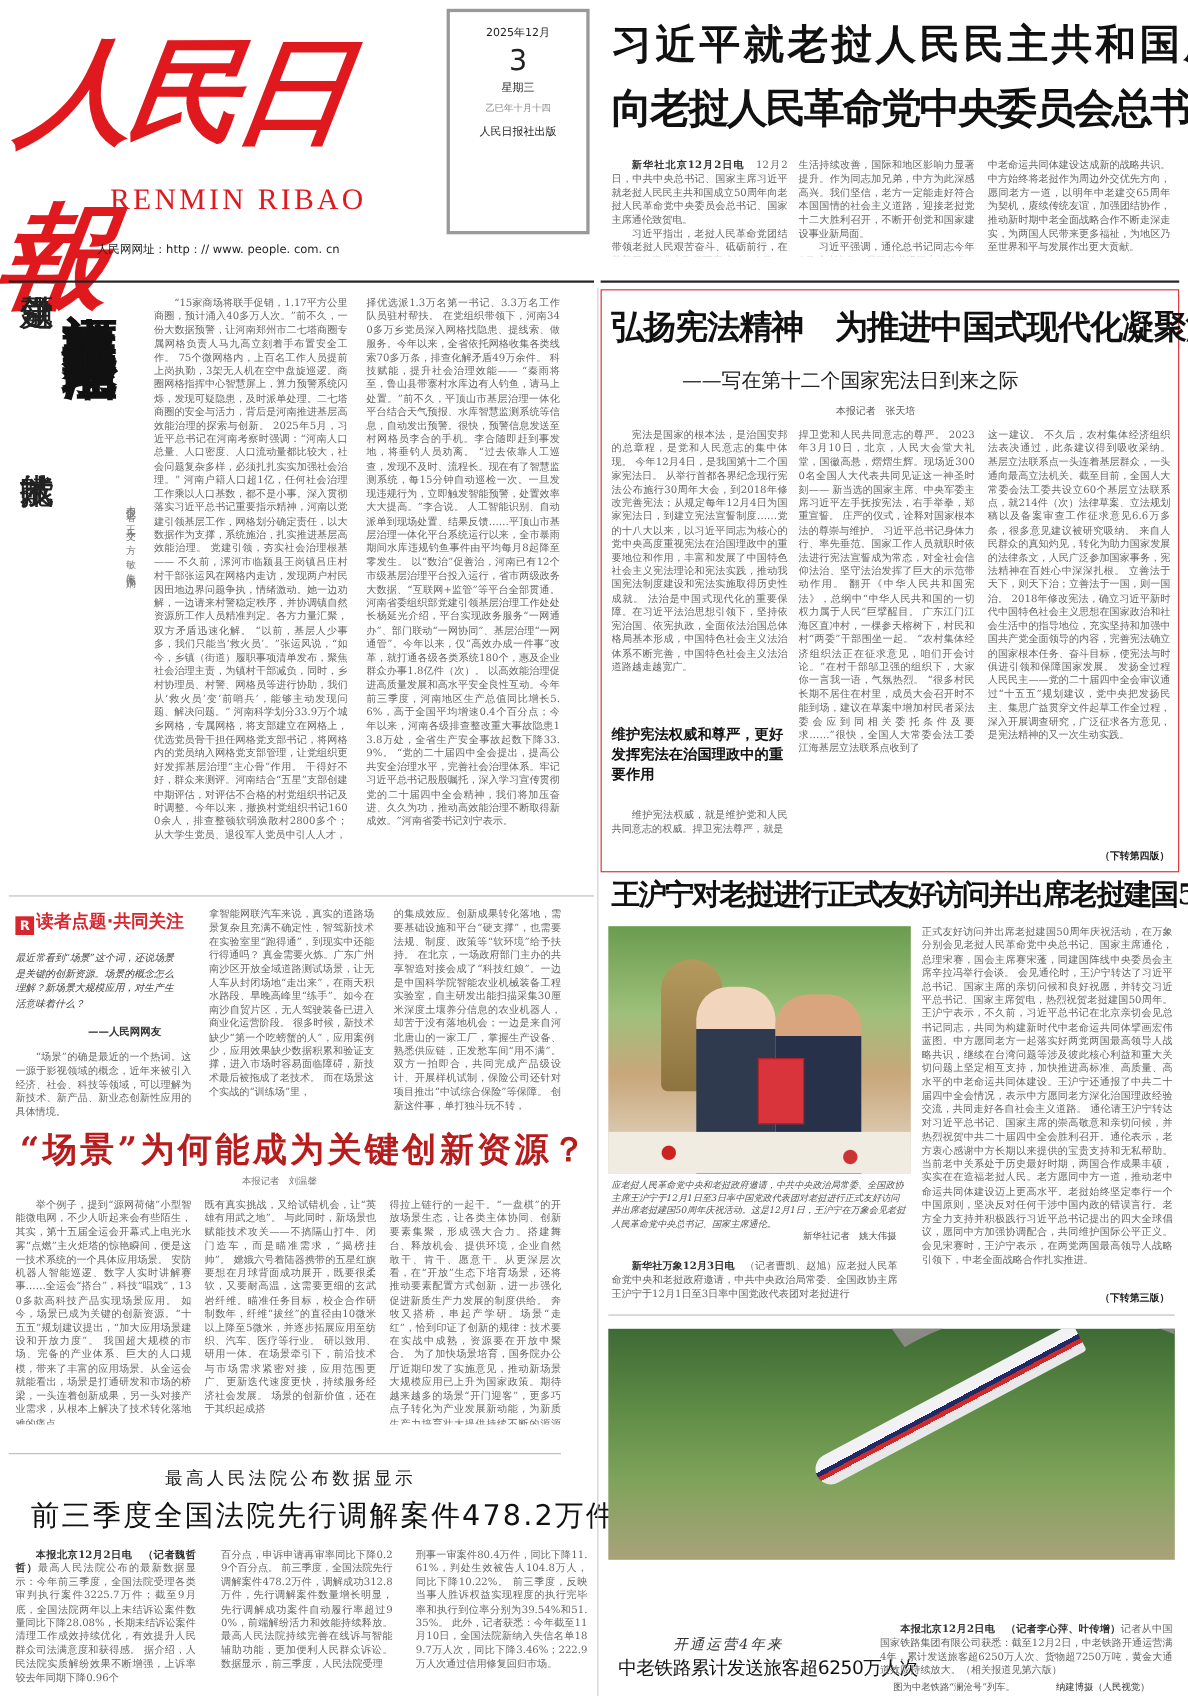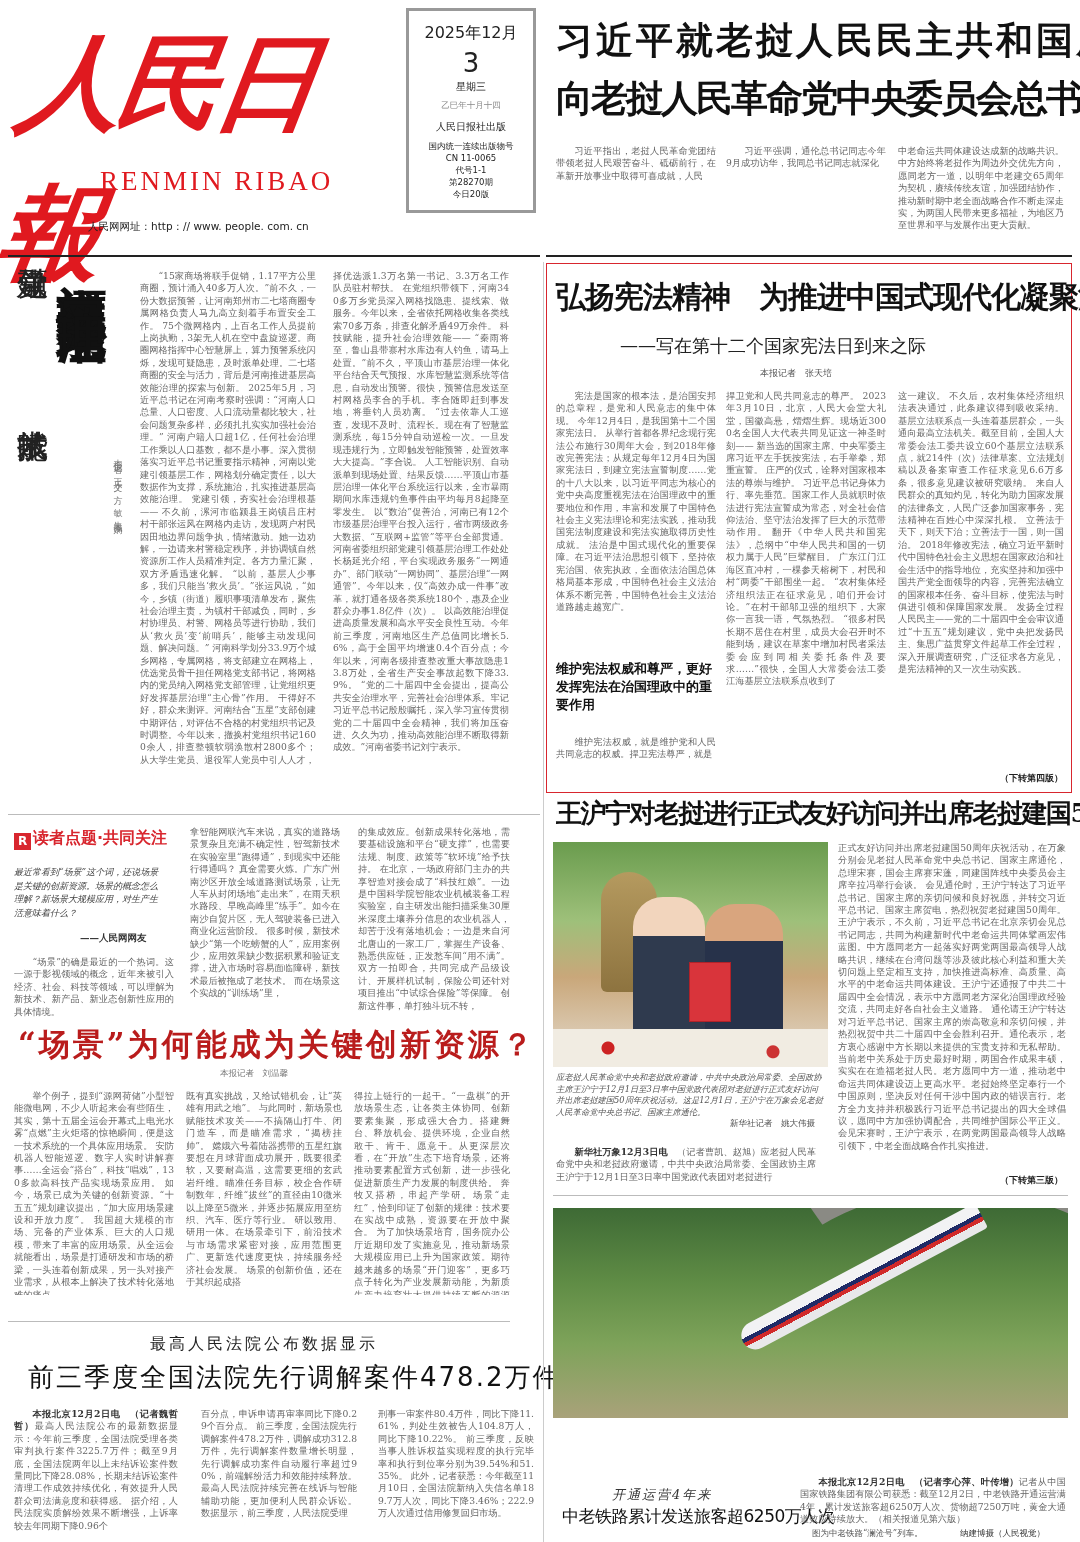--- a/index.html
+++ b/index.html
@@ -9,21 +9,21 @@
 
   
   .logo { left: 18px; top: 8px; width: 370px; height: 180px; color: #e0191f;
           font-family: "DejaVu Serif", serif; font-weight: bold; font-style: italic;
           font-size: 104px; letter-spacing: -6px; line-height: 150px; transform: skewX(-8deg); }
   .logo-roman { left: 100px; top: 166px; font-size: 27px; color: #e0191f; letter-spacing: 3px;
                 font-family: "Liberation Serif", serif; }
   .site-url { left: 88px; top: 220px; font-size: 10.5px; color: #222; font-family: "DejaVu Sans", sans-serif; }
   .datebox { left: 406px; top: 8px; width: 130px; height: 205px; border: 3px solid #999; text-align: center;
              font-family: "DejaVu Sans", sans-serif; color: #222; padding-top: 12px; }
-  .datebox .ym { font-size: 16px; }
+  .datebox .ym { font-size: 10px; }
   .datebox .day { font-size: 26px; margin: 4px 0 2px; }
   .datebox .wk { font-size: 10px; }
   .datebox .lunar { font-size: 8.5px; color: #888; margin-top: 6px; }
   .datebox .pub { font-size: 10px; margin-top: 8px; font-family: "DejaVu Serif", serif; }
   .datebox .sm { font-size: 8.5px; margin-top: 6px; line-height: 12px; }
 
   .rule-thick { height: 2px; background: #222; }
   .rule-thin { height: 1px; background: #bbb; }
 
   
@@ -99,36 +99,31 @@
 <div class="abs logo">人民日報</div>
 <div class="abs logo-roman">RENMIN RIBAO</div>
 <div class="abs site-url">人民网网址：http：// www. people. com. cn</div>
 
 <div class="abs datebox">
   <div class="ym">2025年12月</div>
   <div class="day">3</div>
   <div class="wk">星期三</div>
   <div class="lunar">乙巳年十月十四</div>
   <div class="pub">人民日报社出版</div>
-  <div class="sm">
-    <div>国内统一连续出版物号</div>
-    <div>CN 11-0065</div>
-    <div>代号1-1</div>
-    <div>第28270期</div>
-    <div>今日20版</div>
-  </div>
 </div>
 
 <div class="abs hl hl-xi1">习近平就老挝人民民主共和国成立50周年</div>
 <div class="abs hl hl-xi2">向老挝人民革命党中央委员会总书记、国家主席通伦致贺电</div>
 
 <div class="abs txt" style="left:556px;top:145px;width:160px;height:88px;">
+  <p><b>新华社北京12月2日电</b>　<span>12月2日，中共中央总书记、国家主席习近平就老挝人民民主共和国成立50周年向老挝人民革命党中央委员会总书记、国家主席通伦致贺电。</span></p>
   <p>习近平指出，老挝人民革命党团结带领老挝人民艰苦奋斗、砥砺前行，在革新开放事业中取得可喜成就，人民</p>
 </div>
 <div class="abs txt" style="left:726px;top:145px;width:160px;height:88px;">
+  <p style="text-indent:0">生活持续改善，国际和地区影响力显著提升。作为同志加兄弟，中方为此深感高兴。我们坚信，老方一定能走好符合本国国情的社会主义道路，迎接老挝党十二大胜利召开，不断开创党和国家建设事业新局面。</p>
   <p>习近平强调，通伦总书记同志今年9月成功访华，我同总书记同志就深化</p>
 </div>
 <div class="abs txt" style="left:898px;top:145px;width:166px;height:88px;">
   <p style="text-indent:0">中老命运共同体建设达成新的战略共识。中方始终将老挝作为周边外交优先方向，愿同老方一道，以明年中老建交65周年为契机，赓续传统友谊，加强团结协作，推动新时期中老全面战略合作不断走深走实，为两国人民带来更多福祉，为地区乃至世界和平与发展作出更大贡献。</p>
 </div>
 
 <div class="abs rule-thick" style="left:8px;top:255px;width:532px;"></div>
 <div class="abs rule-thick" style="left:546px;top:255px;width:526px;"></div>
 
 <div class="abs vert kick1">党建引领</div>

